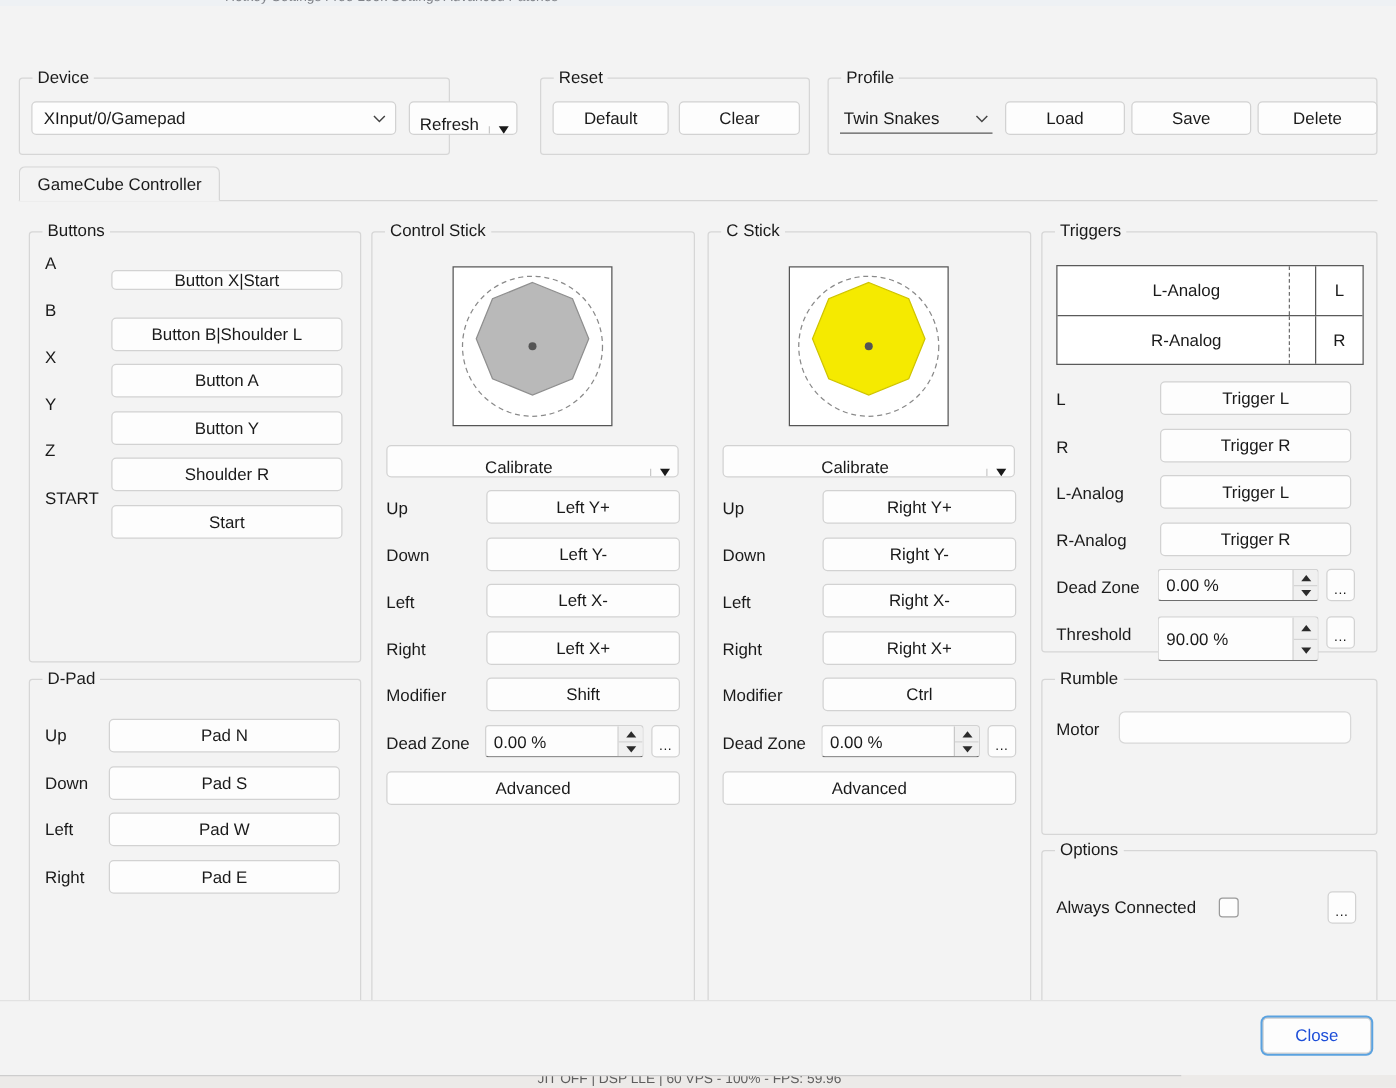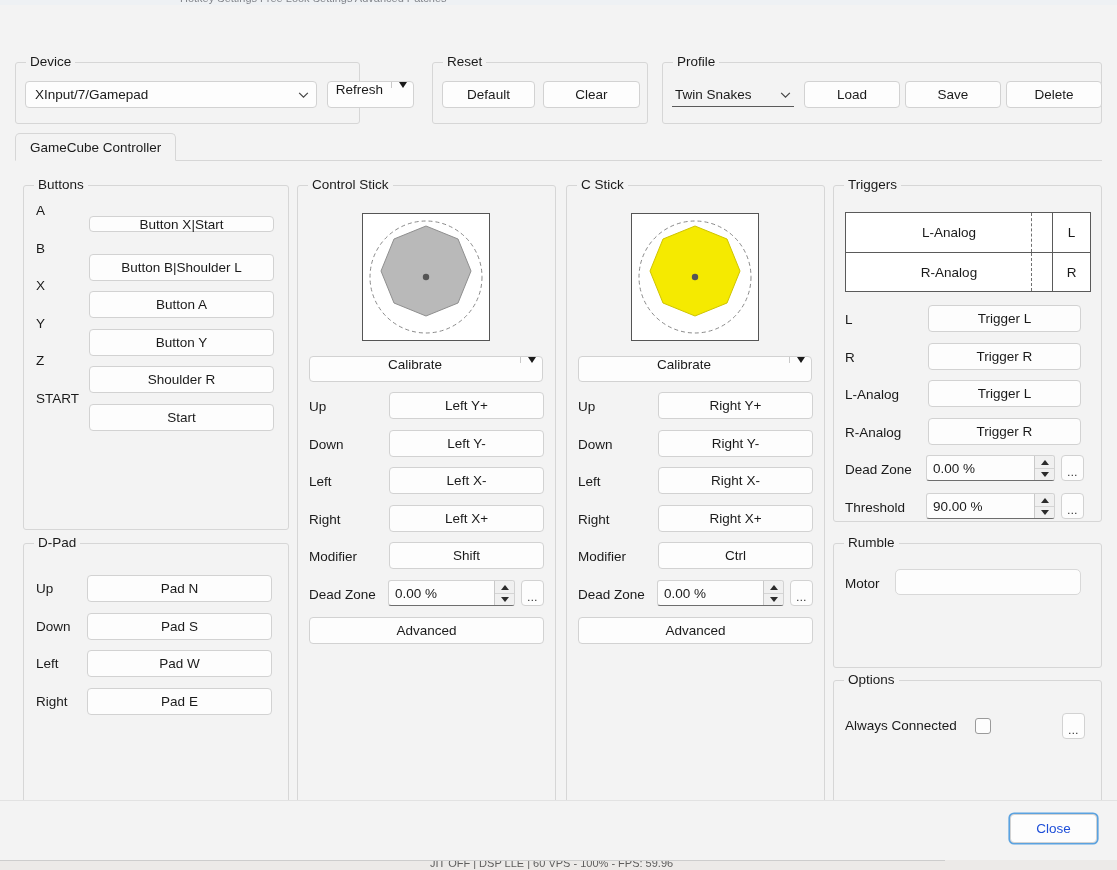--- a/index.html
+++ b/index.html
@@ -102,21 +102,21 @@
 
   
   .combo-underline {
     background: transparent; border: none; border-bottom: 1px solid #5a5a5a;
     border-radius: 0; padding: 0 2px 0 3px;
   }
 
   
   .splitbtn {
     background: #fdfdfd; border: 1px solid #d2d2d2; border-radius: 4px;
-    display: flex; align-items: flex-start; cursor: pointer; user-select: none;
+    display: flex; align-items: flex-end; cursor: pointer; user-select: none;
     overflow: hidden;
   }
   .splitbtn .sb-label {
     flex: 1 1 auto; display: flex; align-items: center; justify-content: center;
     font-size: 13.5px; color: #1a1a1a;
   }
   .splitbtn .sb-arrow {
     flex: 0 0 22px; display: flex; align-items: center; justify-content: center;
     border-left: 1px solid #c9c9c9;
   }
@@ -244,21 +244,21 @@
 </div>
 
 <div class="window">
 
 
   <div class="client">
 
     <div class="gb" style="left:15px; top:57px; width:345px; height:62px;">
       <div class="gb-title">Device</div>
       <div class="combo" style="position:absolute; left:9px; top:18px; width:292px; height:27px;">
-        <span class="cval">XInput/7/Gamepad</span>
+        <span class="cval">XInput/0/Gamepad</span>
         <svg class="chev" viewBox="0 0 12 12">
           <path d="M2 4.5 L6 8.5 L10 4.5" stroke="#444" stroke-width="1.1" fill="none"></path>
         </svg>
       </div>
       <div class="splitbtn" style="position:absolute; left:311px; top:18px; width:87px; height:27px;">
         <span class="sb-label">Refresh</span>
         <span class="sb-arrow">
             <i class="caret-dn"></i>
           </span>
       </div>
@@ -470,21 +470,21 @@
               <i class="tri-up"></i>
             </span>
           <span class="sbtn">
               <i class="tri-dn"></i>
             </span>
         </span>
       </div>
       <div class="dots-btn" style="position:absolute; left:227px; top:269px; width:23px; height:26px;">...</div>
 
       <div class="lbl" style="left:11px; top:314px;">Threshold</div>
-      <div class="spin" style="position:absolute; left:92px; top:307px; width:129px; height:26px;">
+      <div class="spin" style="position:absolute; left:92px; top:307px; width:129px; height:36px;">
         <span class="sval">90.00 %</span>
         <span class="sbtns">
           <span class="sbtn">
               <i class="tri-up"></i>
             </span>
           <span class="sbtn">
               <i class="tri-dn"></i>
             </span>
         </span>
       </div>

